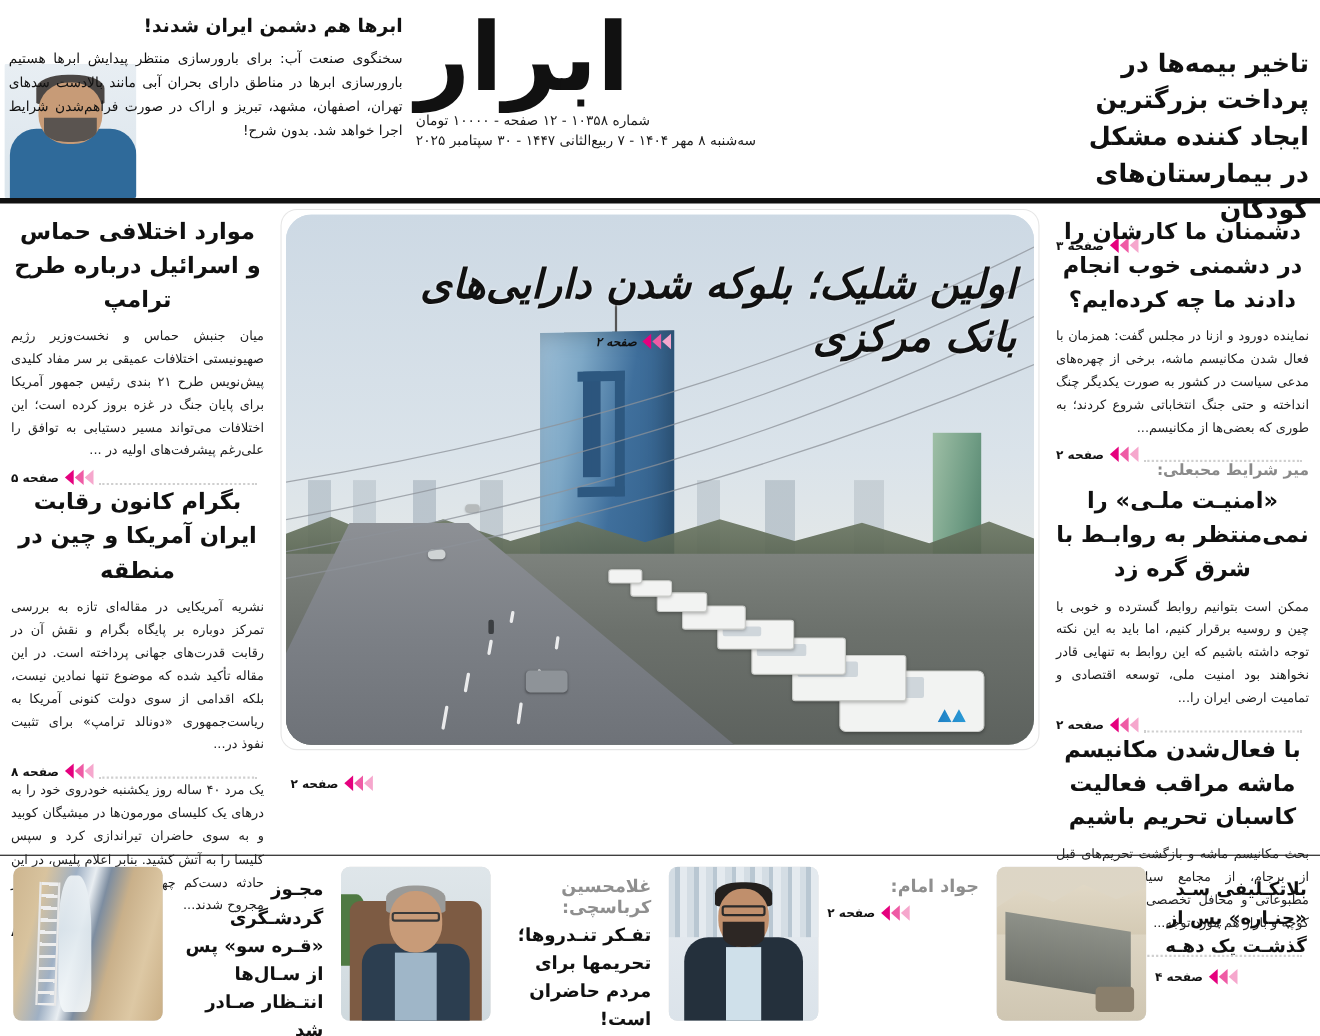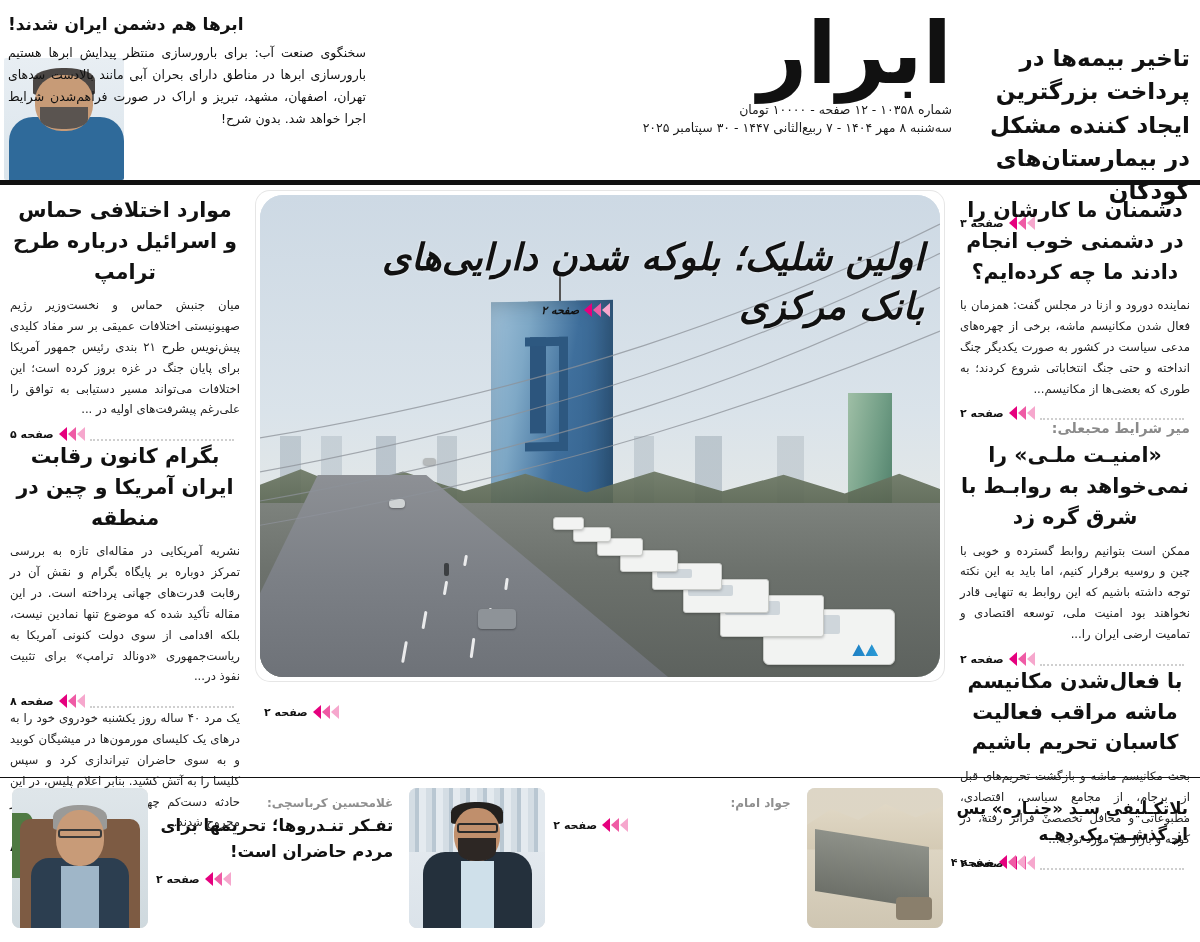--- a/index.html
+++ b/index.html
@@ -25,21 +25,21 @@
     padding: 0;
   }
   .mh-left {       
     width: 248px; flex: 0 0 248px;
     padding: 42px 10px 0 8px;
     text-align: right;
   }
   .mh-center {
     flex: 1 1 auto;
     position: relative;
-    text-align: right;
+    text-align: left;
   }
   .mh-right {      
     width: 378px; flex: 0 0 378px;
     padding: 14px 12px 0 8px;
     position: relative;
   }
 
   .teaser-title {
     font-size: 23px; font-weight: bold; line-height: 1.45;
     letter-spacing: -0.3px;
@@ -52,21 +52,21 @@
     line-height: 1.05;
     font-family: "DejaVu Sans", "Liberation Sans", sans-serif;
     color: #111;
   }
   .issue-line {
     font-size: 12.5px; color: #1a1a1a; margin-top: 4px; letter-spacing: 0px;
   }
   .issue-line + .issue-line { margin-top: 3px; }
 
   .ed-title {
-    font-size: 17px; font-weight: bold; text-align: left; margin: 0 0 8px 0;
+    font-size: 17px; font-weight: bold; text-align: right; margin: 0 0 8px 0;
   }
   .ed-body {
     font-size: 12.5px; line-height: 1.75; text-align: justify;
     position: relative; z-index: 2;
   }
   .ed-photo {
     position: absolute; left: 4px; bottom: 0px;
     width: 120px; height: 122px;
     border-radius: 2px;
     overflow: hidden;
@@ -252,21 +252,21 @@
   
   .bottom-strip {
     display: flex; flex-direction: row-reverse;
     height: 162px; padding: 6px 4px 0 4px; gap: 0;
   }
   .bs-cell {
     flex: 1 1 25%; display: flex; flex-direction: row-reverse;
     align-items: flex-start; gap: 8px; padding: 4px 8px 0 8px;
   }
   .bs-text { flex: 1 1 auto; text-align: right; padding-top: 8px; }
-  .bs-kicker { font-size: 12px; color: #8f8f8f; font-weight: bold; margin: 0 0 3px 0; }
+  .bs-kicker { font-size: 16px; color: #8f8f8f; font-weight: bold; margin: 0 0 3px 0; }
   .bs-title { font-size: 16.5px; font-weight: bold; line-height: 1.55; margin: 0; letter-spacing: -0.3px; }
   .bs-photo {
     flex: 0 0 136px; width: 136px; height: 140px;
     border-radius: 8px; overflow: hidden; position: relative;
     background: #ddd;
   }
   .bs-jump { margin-top: 8px; }
 
   
   .ph-waterfall { position:absolute; inset:0;
@@ -497,21 +497,21 @@
               <i class="chev c2"></i>
               <i class="chev c3"></i>
           </span>
           <span class="jump-dots"></span>
         </div>
       </div>
 
       <div class="article rel">
         <p class="art-kicker">میر شرایط محبعلی:</p>
         <div class="hl-box"></div>
-        <h2 class="art-title center">«امنیـت ملـی» را نمی‌خواهد به روابـط با شرق گره زد</h2>
+        <h2 class="art-title center">«امنیـت ملـی» را نمی‌منتظر به روابـط با شرق گره زد</h2>
         <p class="art-body">ممکن است بتوانیم روابط گسترده و خوبی با چین و روسیه برقرار کنیم، اما باید به این نکته توجه داشته باشیم که این روابط به تنهایی قادر نخواهند بود امنیت ملی، توسعه اقتصادی و تمامیت ارضی ایران را...</p>
         <div class="jump">
           <span class="jump-label">صفحه ۲</span>
           <span class="chevrons">
             <i class="chev"></i>
               <i class="chev c2"></i>
               <i class="chev c3"></i>
           </span>
           <span class="jump-dots"></span>
         </div>
@@ -530,20 +530,30 @@
           <span class="jump-dots"></span>
         </div>
       </div>
     </div>
   </div>
 
   <div class="rule-thin"></div>
 
   <div class="bottom-strip">
 
+    <div class="bs-cell">
+      <div class="bs-photo">
+        <div class="ph-waterfall"></div>
+          <i class="ladder"></i>
+      </div>
+      <div class="bs-text">
+        <p class="bs-title">مجـوز گردشـگری «قـره سو» پس از سـال‌ها انتـظار صـادر شد</p>
+
+      </div>
+    </div>
 
     <div class="bs-cell">
       <div class="bs-photo">
         <div class="ph-man2">
           <div class="plant"></div>
             <div class="chair"></div>
             <div class="body"></div>
           <div class="shirt"></div>
             <div class="hair"></div>
             <div class="head"></div>

